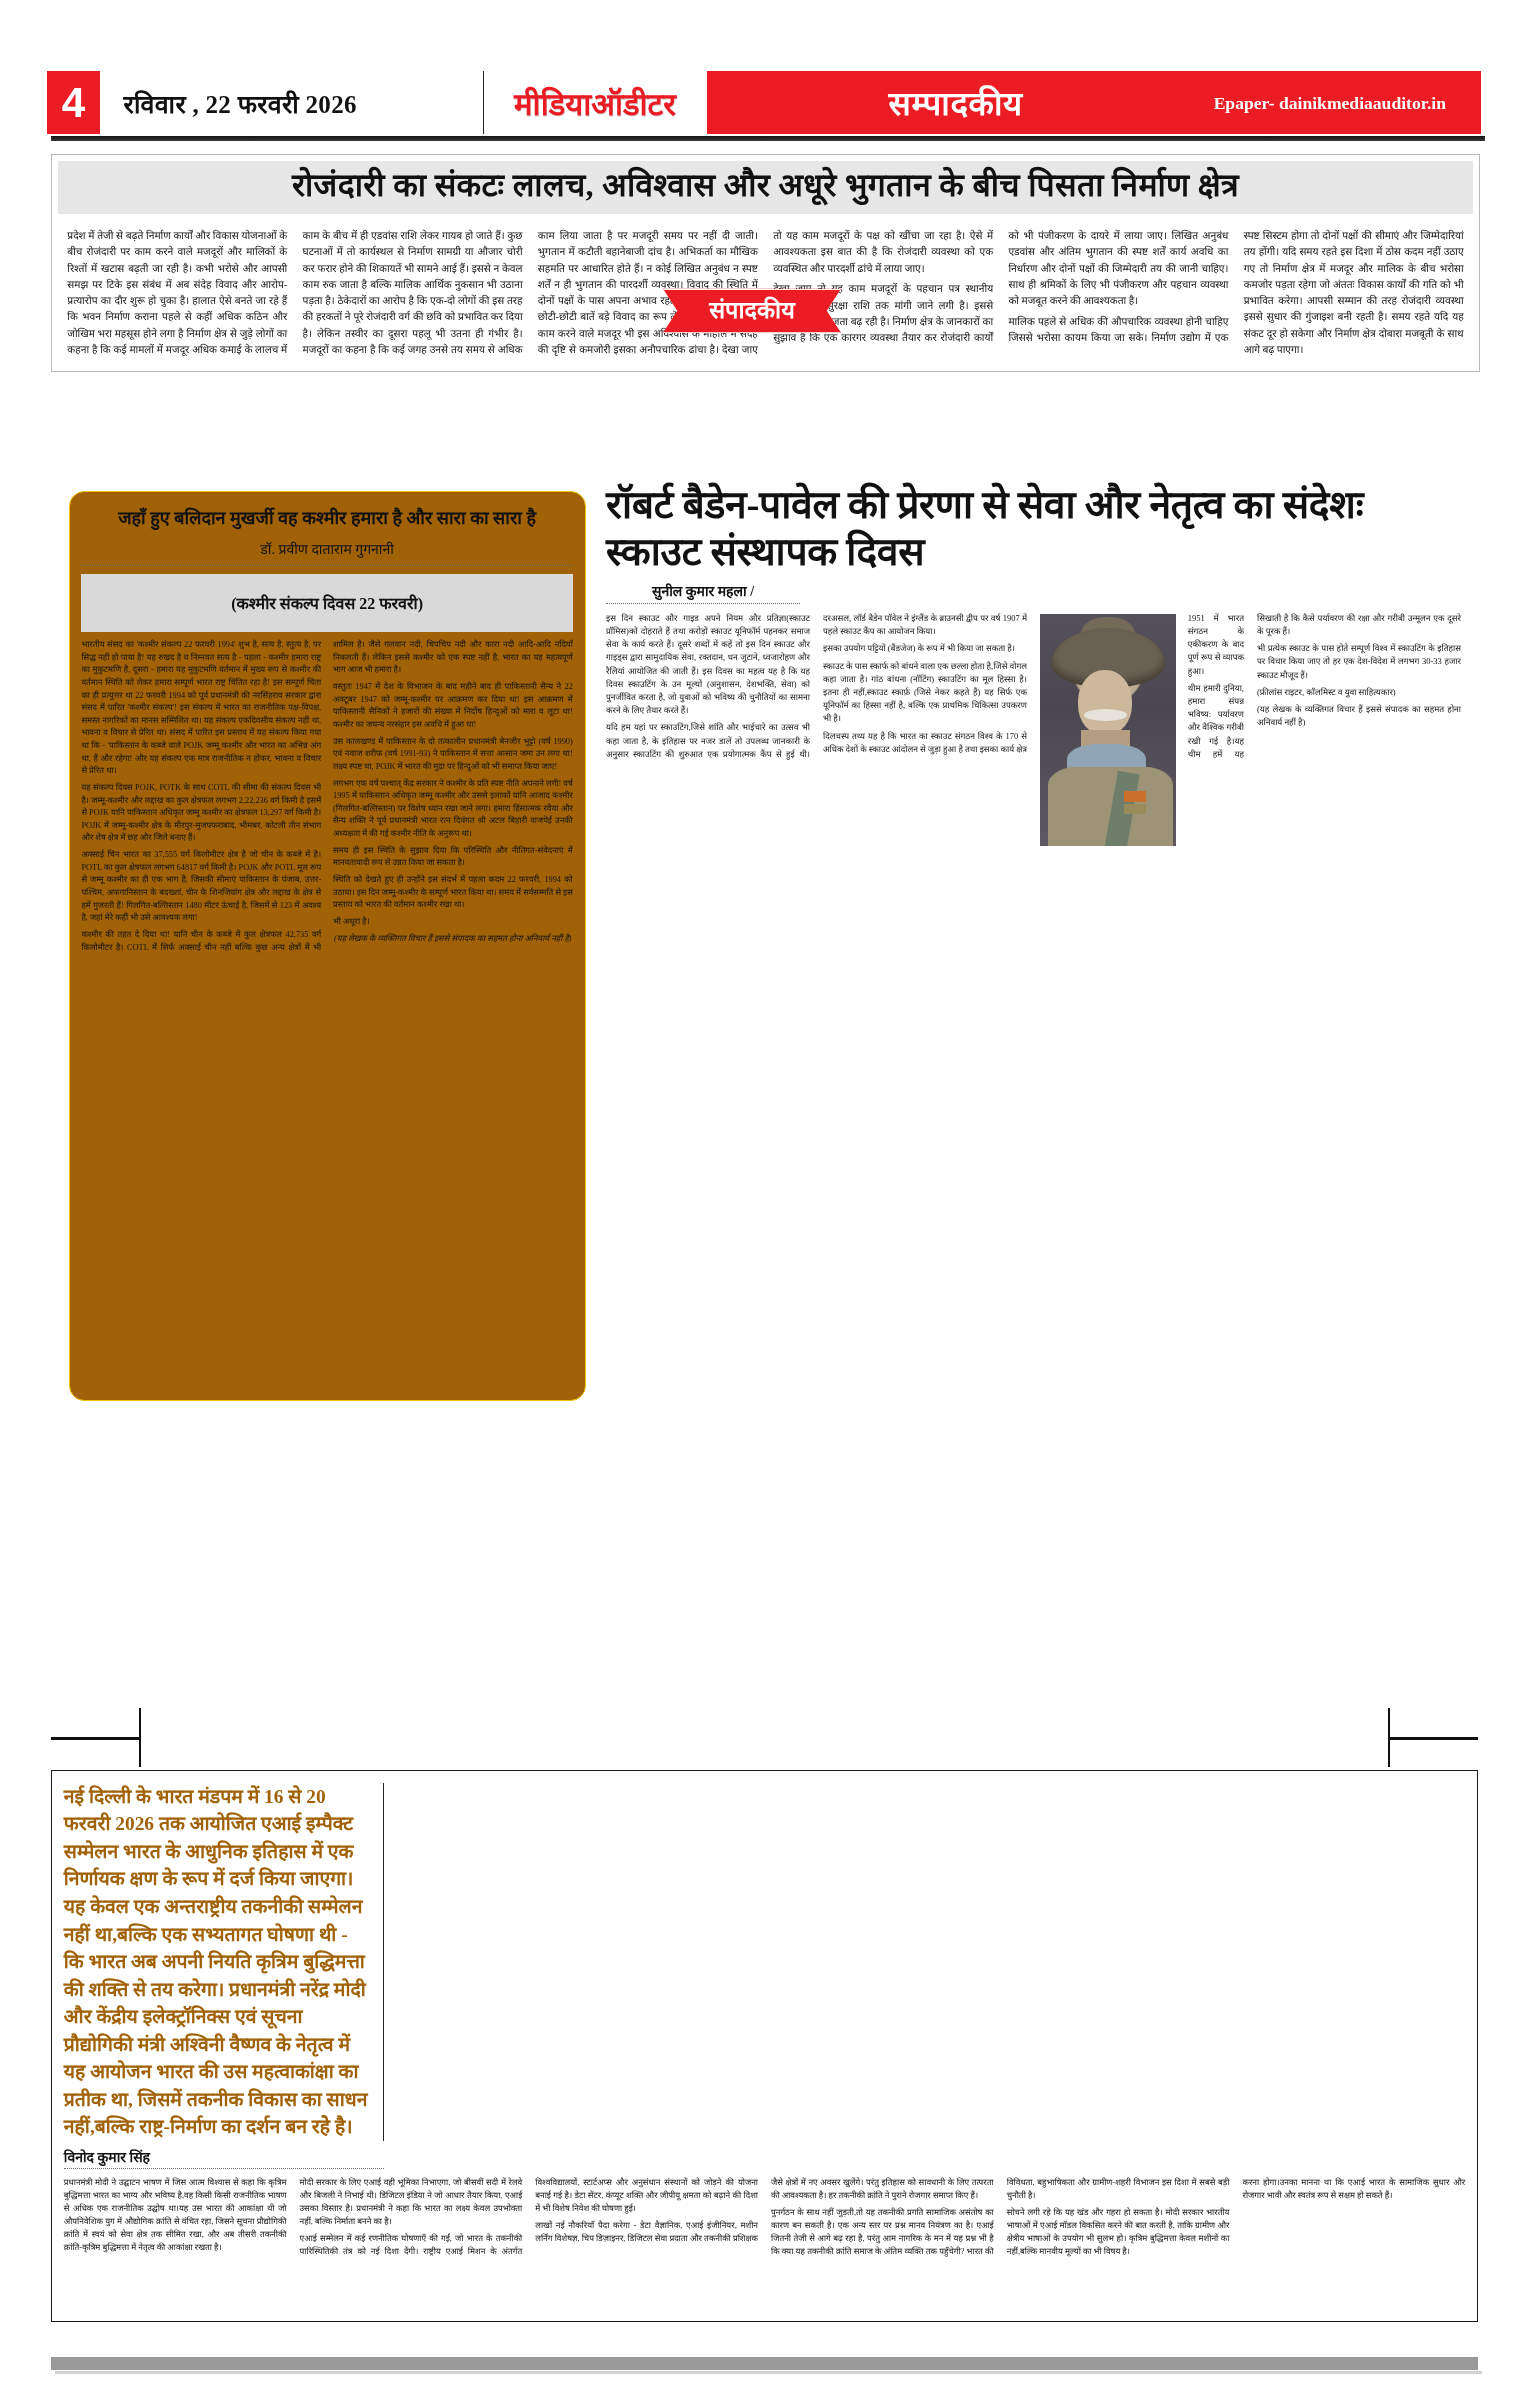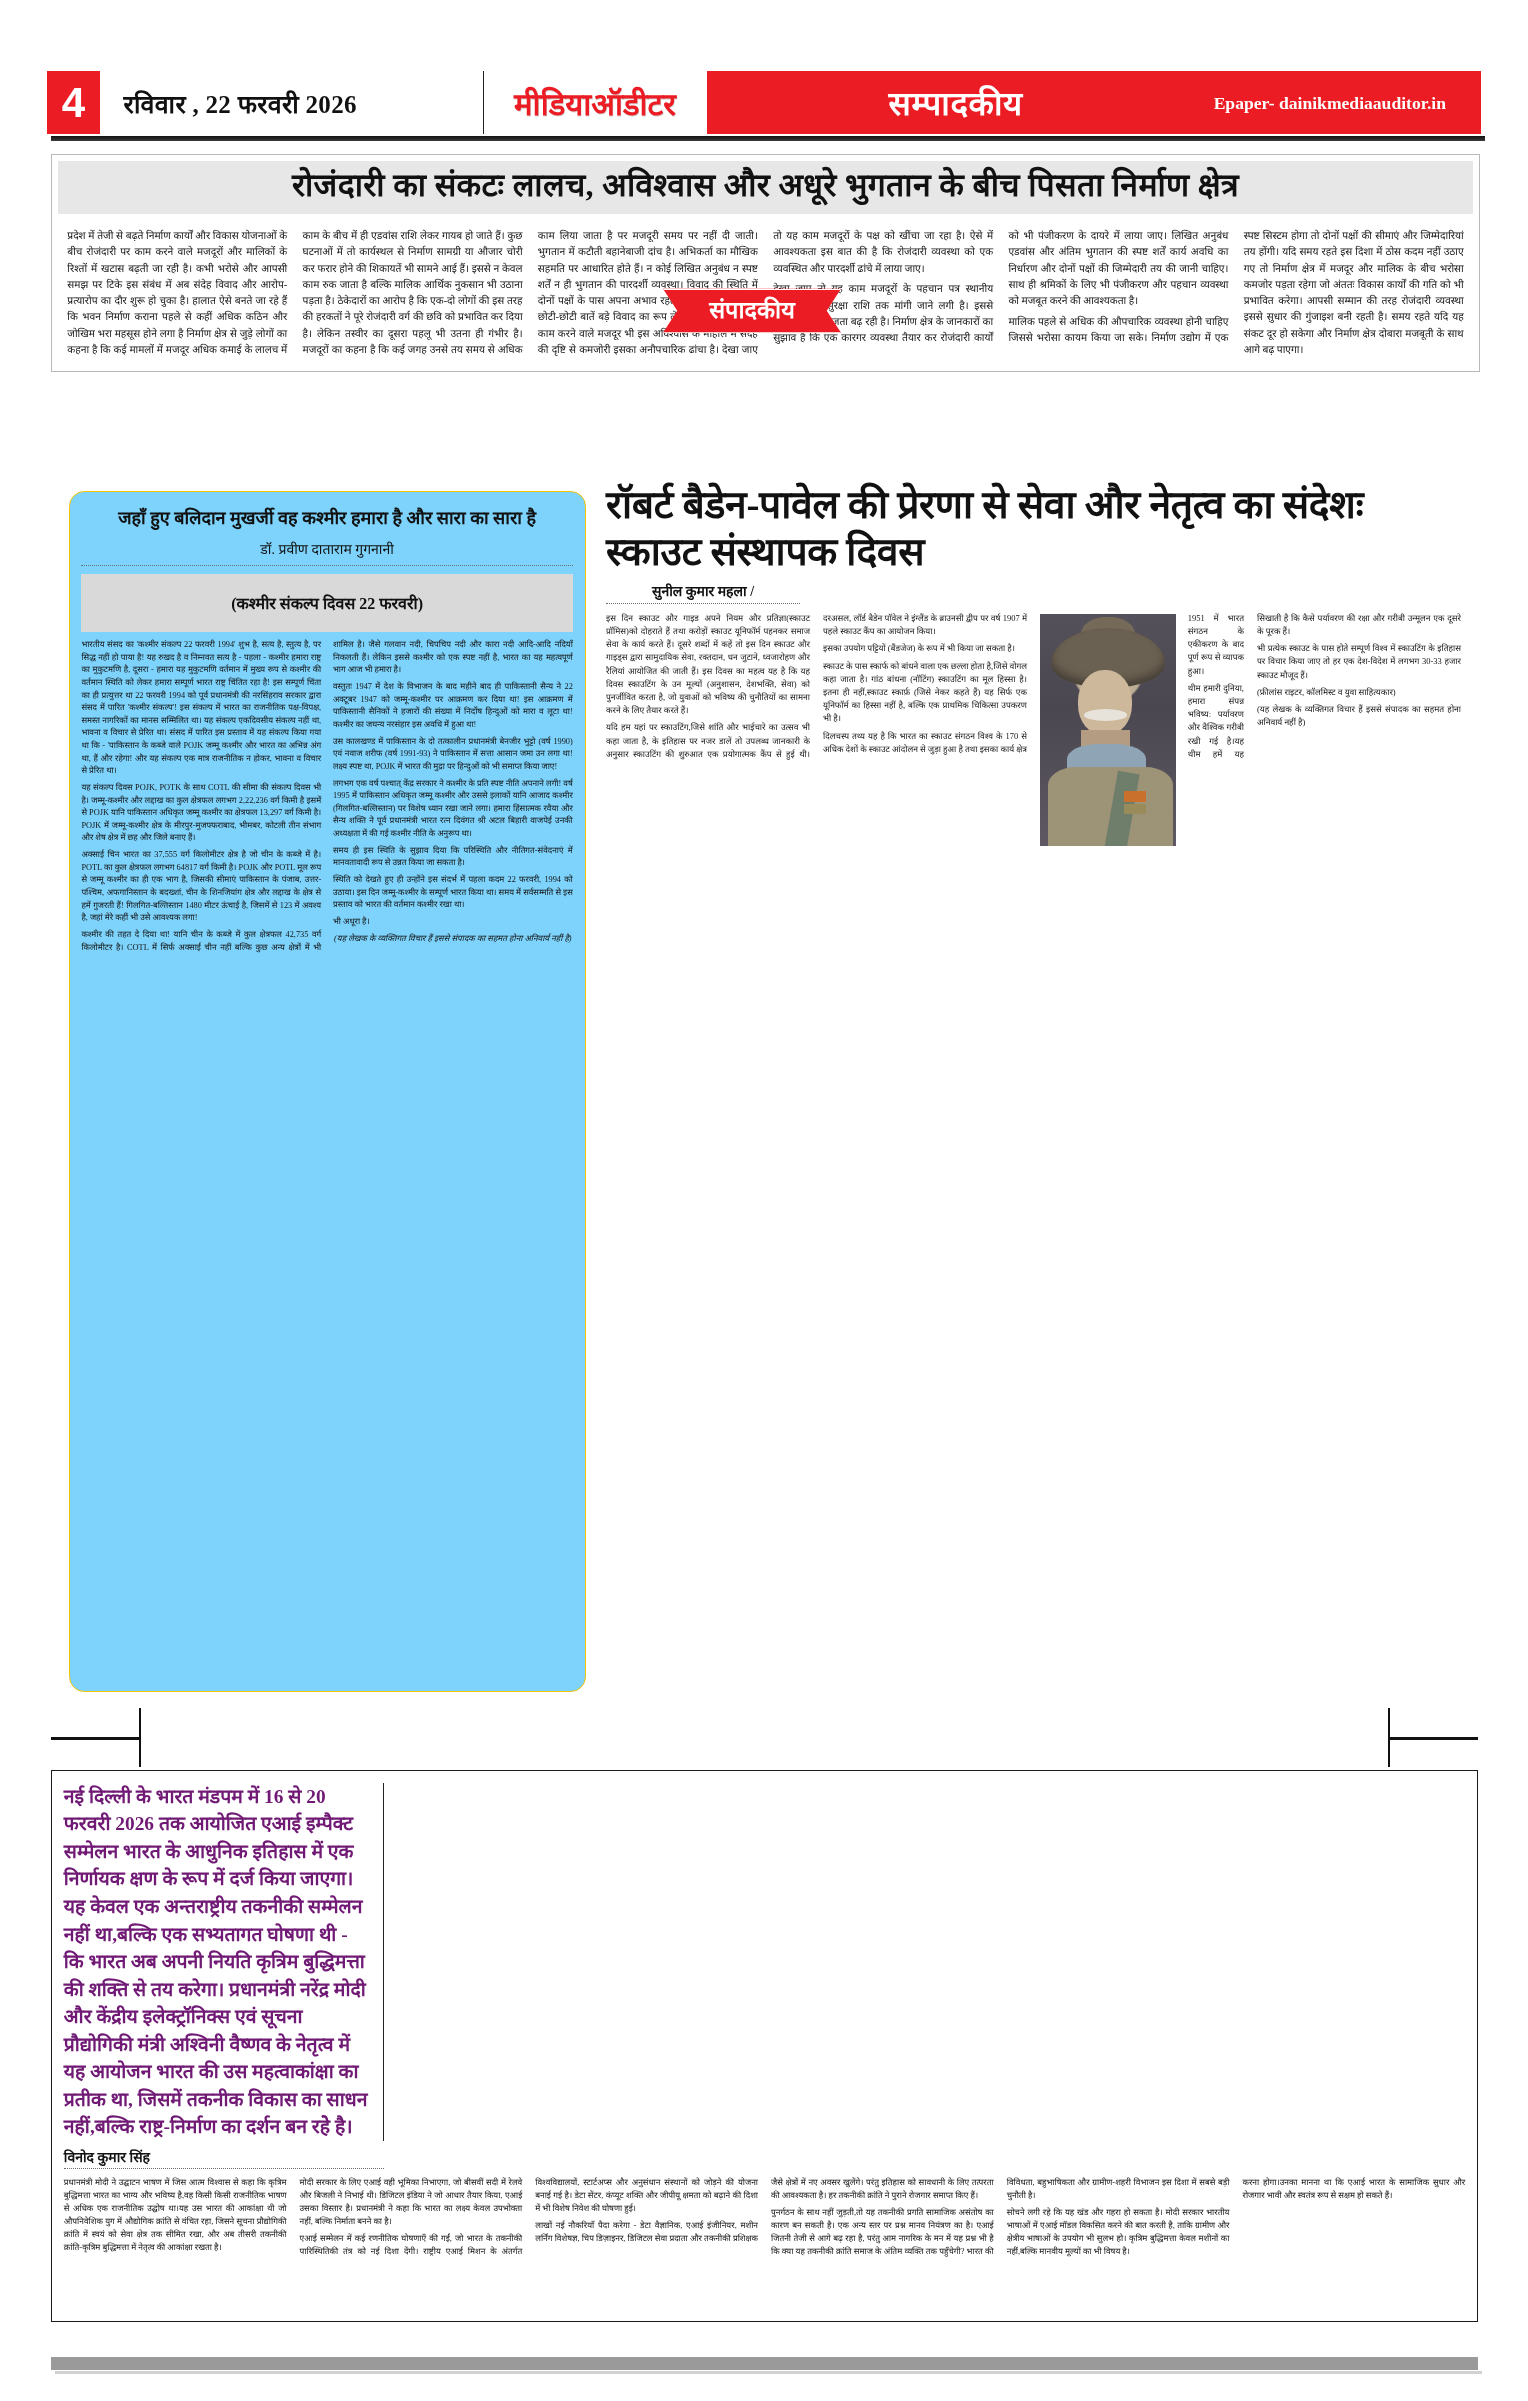--- a/index.html
+++ b/index.html
@@ -92,22 +92,22 @@
     clip-path:polygon(0 0, 8% 50%, 0 100%, 100% 100%, 92% 50%, 100% 0);
     box-shadow:0 0 0 1.2px #ec1c24;
     z-index:5;
   }
 
   
   .mid{position:absolute;left:51px;top:470px;width:1427px;height:1228px;}
 
   
   .kbox{
-    position:absolute;left:17.6px;top:20.6px;width:517px;height:1201px;
-    background:#7dd3fc;border:1.8px solid #f5c400;border-radius:15.3px;
+    position:absolute;left:17.6px;top:20.6px;width:517px;height:910px;
+    background:#a16207;border:1.8px solid #f5c400;border-radius:15.3px;
     box-sizing:border-box;padding:8.2px 11.8px 5.9px 11.8px;overflow:hidden;
   }
   .kbox-title{
     text-align:center;font-size:18px;font-weight:700;line-height:1.2;
     font-family:"Liberation Serif","DejaVu Serif",serif;color:#111;
     margin:8.2px 2.4px 9.4px 2.4px;
   }
   .kbox-author{
     text-align:center;font-size:14px;font-weight:400;color:#111;
     font-family:"Liberation Serif","DejaVu Serif",serif;
@@ -226,21 +226,21 @@
     height:552px;padding:9.4px 11.8px;background:#fff;overflow:hidden;
     position:relative;
   }
   .ai-frame::after{
     content:"";position:absolute;left:4.7px;right:-4.7px;bottom:-5.3px;height:4.7px;
     background:#1a1a1a;
   }
   .ai-lead{
     float:left;width:320px;margin:2.4px 15.3px 5.9px 0;
     font-size:19.4px;font-weight:700;line-height:1.42;
-    font-family:"Liberation Serif","DejaVu Serif",serif;color:#701a75;
+    font-family:"Liberation Serif","DejaVu Serif",serif;color:#a16207;
     border-right:1.2px solid #222;padding-right:10.6px;box-sizing:border-box;
   }
   .ai-author{
     font-size:14px;font-weight:700;
     font-family:"Liberation Serif","DejaVu Serif",serif;
   }
   .ai-author-rule{border-top:1.2px dotted #6d6d6d;margin:2.4px 0 7px 0;}
   .ai-body{
     column-count:6;column-gap:13px;
     font-size:8.4px;line-height:1.55;text-align:justify;

